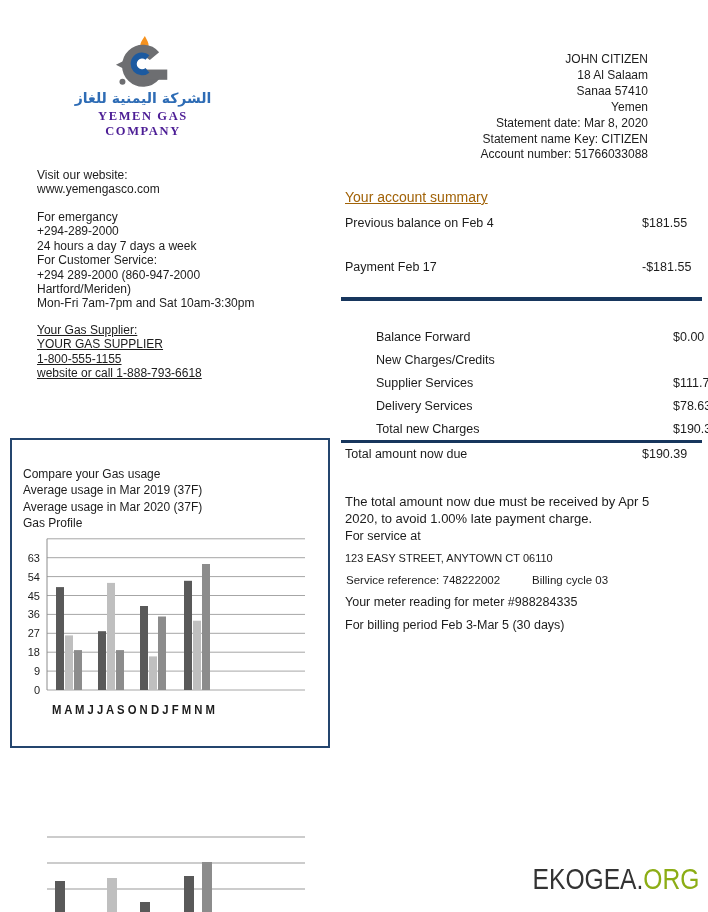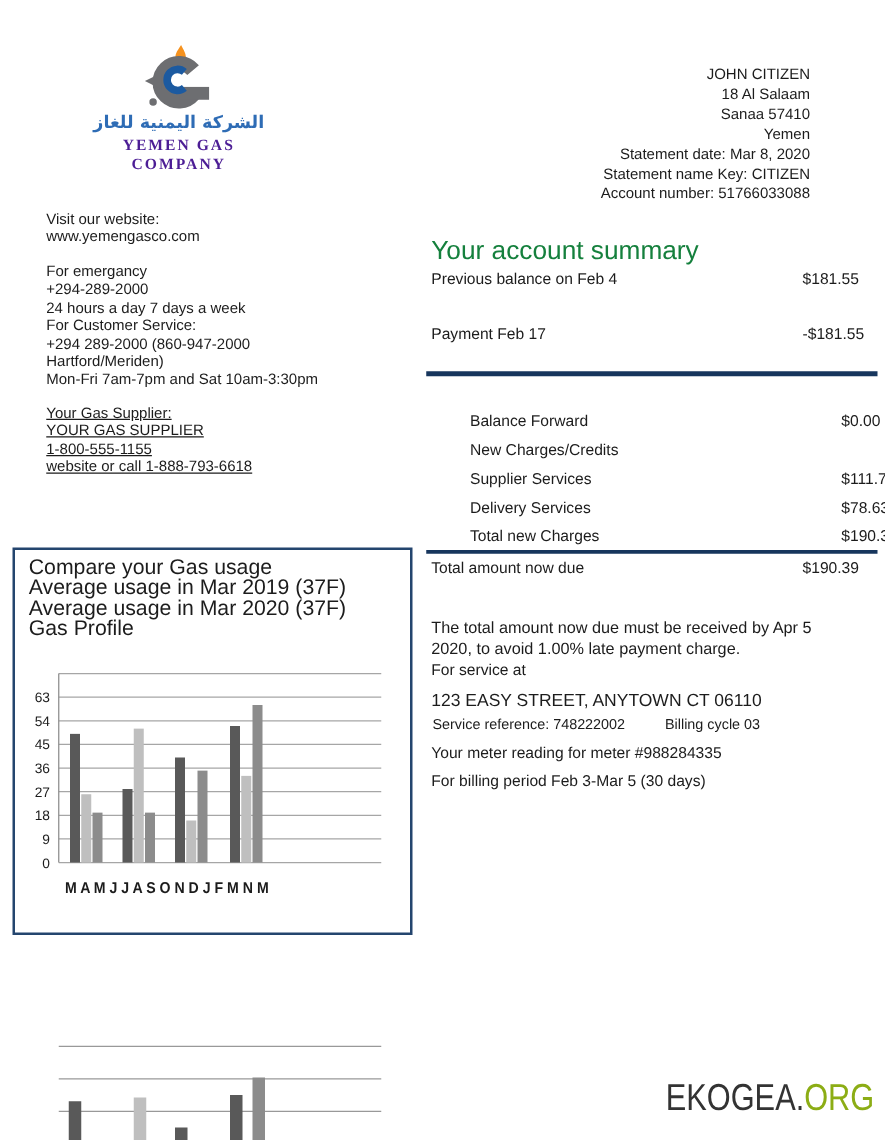--- a/index.html
+++ b/index.html
@@ -18,44 +18,44 @@
 
   
   .customer{right:60px;top:52px;text-align:right;font-size:12px;line-height:15.9px;}
 
   
   .block-website{left:37px;top:168px;font-size:12px;line-height:14.4px;}
   .block-emergency{left:37px;top:210px;font-size:12px;line-height:14.4px;}
   .block-supplier{left:37px;top:323px;font-size:12px;line-height:14.4px;text-decoration:underline;}
 
   
-  .summary-title{left:345px;top:189px;font-size:21px;color:#15803d;}
+  .summary-title{left:345px;top:189px;font-size:14px;color:#a16207;text-decoration:underline;}
   .rows-top{left:345px;top:216px;width:360px;}
   .rows-top .amt-row{position:relative;height:44px;font-size:12.5px;}
   .rows-mid{left:345px;top:330px;width:360px;margin-left:31px;}
   .rows-mid .amt-row{position:relative;height:23px;font-size:12.5px;}
   .amt-row .lbl{white-space:nowrap;}
   .amt-row .amt{position:absolute;left:297px;top:0;white-space:nowrap;}
   .rule{left:341px;width:361px;background:#17365d;}
   .rule1{top:297px;height:4px;}
   .rule2{top:440px;height:3px;}
   .row-total{left:345px;top:447px;width:360px;font-size:12.5px;}
   .row-total .lbl{white-space:nowrap;}
   .row-total .amt{position:absolute;left:297px;top:0;}
   .due-note{left:345px;top:494px;width:306px;font-size:13px;line-height:16.5px;}
   .svc1{left:345px;top:529px;font-size:12.5px;}
-  .svc2{left:345px;top:552px;font-size:14px;}
+  .svc2{left:345px;top:552px;font-size:11px;}
   .svc3{left:346px;top:574px;font-size:11.5px;}
   .svc3b{left:532px;top:574px;font-size:11.5px;}
   .svc4{left:345px;top:595px;font-size:12.5px;}
   .svc5{left:345px;top:618px;font-size:12.5px;}
 
   
   .chart-box{left:10px;top:438px;width:316px;height:306px;border:2px solid #24456e;background:#fff;}
-  .chart-head{padding:6px 0 0 11px;font-size:17px;line-height:16.4px;}
+  .chart-head{padding:26px 0 0 11px;font-size:12px;line-height:16.4px;}
 
   .charts-svg{left:0;top:0;width:708px;height:912px;pointer-events:none;}
 
   
   .watermark{right:9px;top:862px;font-size:30px;letter-spacing:0px;white-space:nowrap;
              transform:scaleX(0.82);transform-origin:100% 50%;}
   .wm-dark{color:#333333;}
   .wm-green{}
 </style>
 </head>

